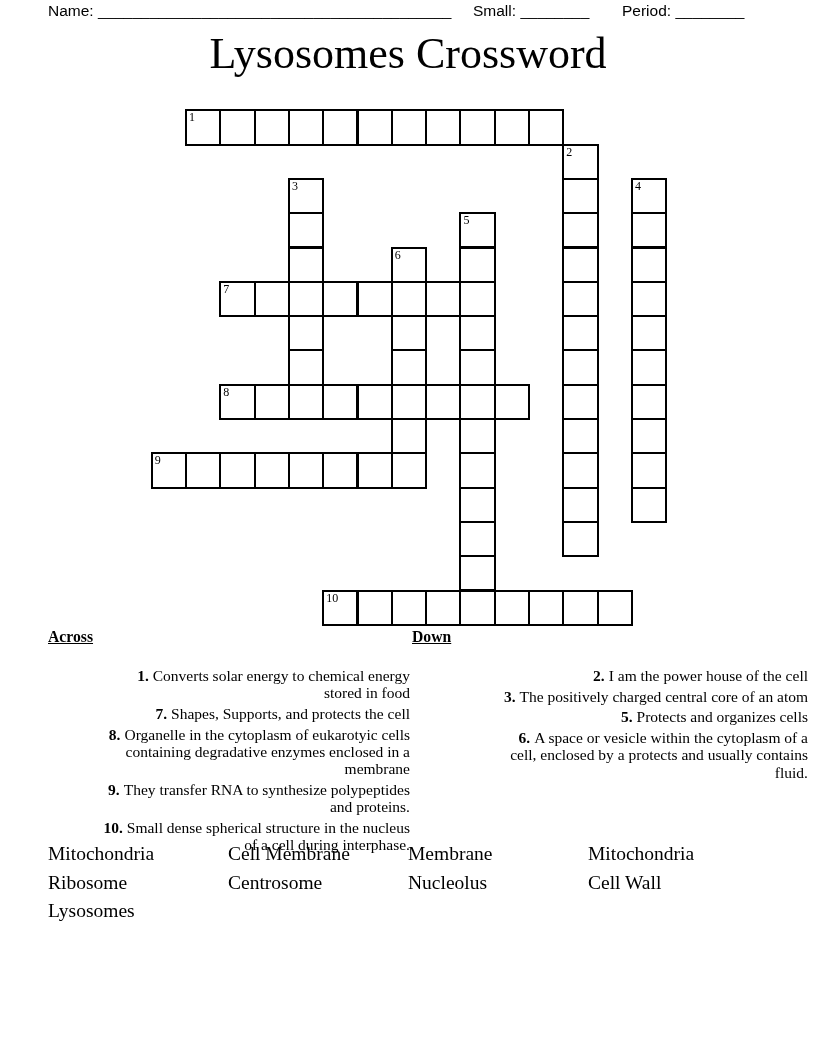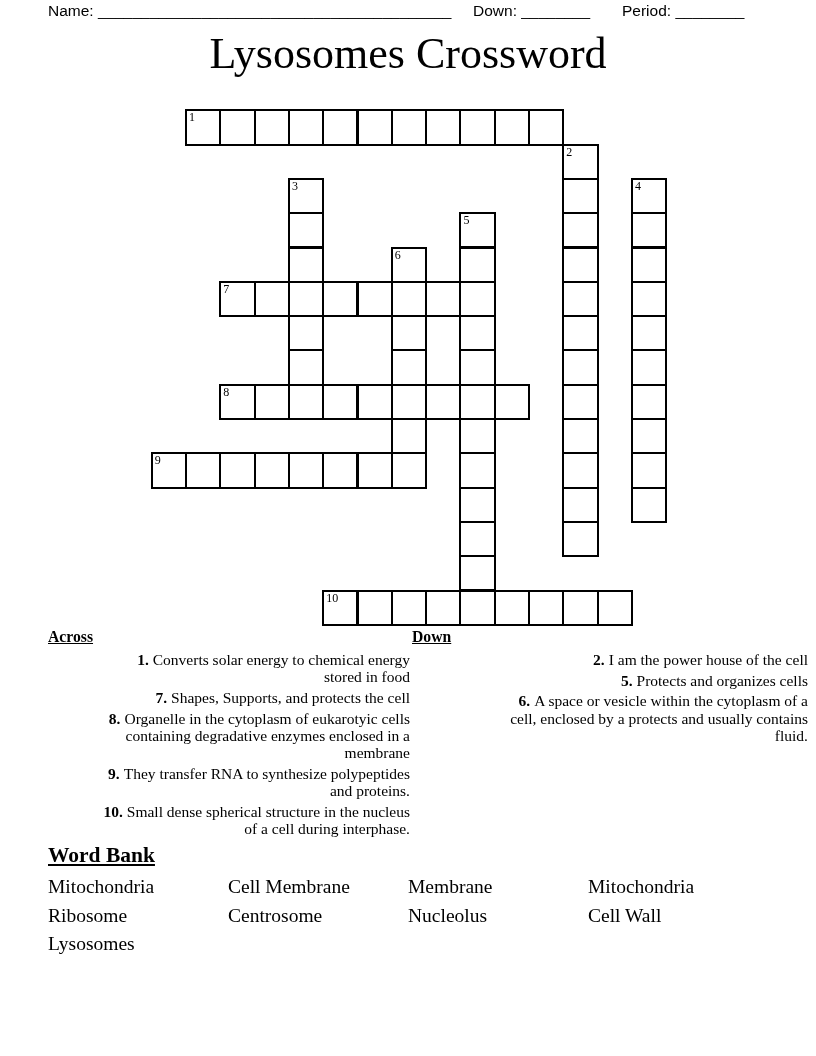--- a/index.html
+++ b/index.html
@@ -33,21 +33,21 @@
   .cellnum {
     position:absolute; top:0px; left:2px;
     font-size:12px; line-height:12px; font-family:"Liberation Serif", serif;
   }
 
   
   .clues { position:absolute; top:628px; }
   #across-section { left:48px;  width:362px; }
   #down-section   { left:412px; width:396px; }
   .clues h2 {
-    font-size:15.7px; line-height:17px; margin:0 0 6px 0;
+    font-size:15.7px; line-height:17px; margin:0 0 22px 0;
     font-weight:bold; text-decoration:underline;
   }
   .clue { margin:0 0 3.5px 0; font-size:15.5px; line-height:17.2px;text-align:right; }
   .clue b { margin-right:4px; }
   .clue .txt { white-space:pre-wrap; }
 
   
   #wordbank { position:absolute; left:48px; top:842px; width:760px; }
   #wordbank h2 {
     font-size:21.5px; line-height:26px; margin:0 0 7px 0;
@@ -55,21 +55,21 @@
   }
   .wb-grid {
     display:grid; grid-template-columns:repeat(4, 180px);
     grid-auto-rows:28.7px; font-size:19.5px; line-height:24px;
   }
 </style>
 </head>
 <body>
 
 <div class="hdr" id="hdr-name"><span>Name:</span> <span class="blank">_________________________________________</span></div>
-<div class="hdr" id="hdr-date"><span>Down:</span> <span class="blank">________</span></div>
+<div class="hdr" id="hdr-date"><span>Small:</span> <span class="blank">________</span></div>
 <div class="hdr" id="hdr-period"><span>Period:</span> <span class="blank">________</span></div>
 
 <h1 class="title">Lysosomes Crossword</h1>
 
 <div id="grid">
     <div class="cell" style="left: 185px; top: 109.3px; height: 36.3px; width: 36.3px;">
       <span class="cellnum">1</span>
     </div>
     <div class="cell" style="left: 219.3px; top: 109.3px; height: 36.3px; width: 36.3px;"></div>
     <div class="cell" style="left: 253.6px; top: 109.3px; height: 36.3px; width: 36.3px;"></div>
@@ -185,28 +185,28 @@
 membrane</span></p>
   <p class="clue"><b>9.</b><span class="txt">They transfer RNA to synthesize polypeptides
 and proteins.</span></p>
   <p class="clue"><b>10.</b><span class="txt">Small dense spherical structure in the nucleus
 of a cell during interphase.</span></p>
 </div>
 
 <div class="clues" id="down-section">
   <h2>Down</h2>
   <p class="clue"><b>2.</b><span class="txt">I am the power house of the cell</span></p>
+  <p class="clue"><b>3.</b><span class="txt">The positively charged central core of an atom</span></p>
   <p class="clue"><b>5.</b><span class="txt">Protects and organizes cells</span></p>
   <p class="clue"><b>6.</b><span class="txt">A space or vesicle within the cytoplasm of a
 cell, enclosed by a protects and usually contains
 fluid.</span></p>
 </div>
 
 <div id="wordbank">
-  <h2>Word Bank</h2>
   <div class="wb-grid">
     <span>Mitochondria</span>
     <span>Cell Membrane</span>
     <span>Membrane</span>
     <span>Mitochondria</span>
     <span>Ribosome</span>
     <span>Centrosome</span>
     <span>Nucleolus</span>
     <span>Cell Wall</span>
     <span>Lysosomes</span>

